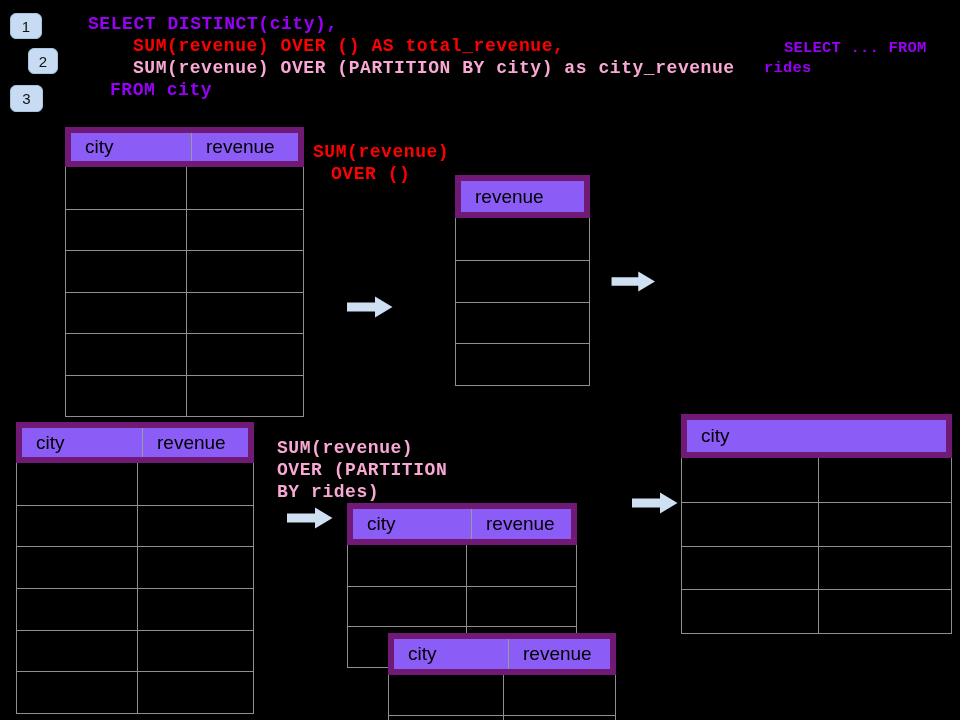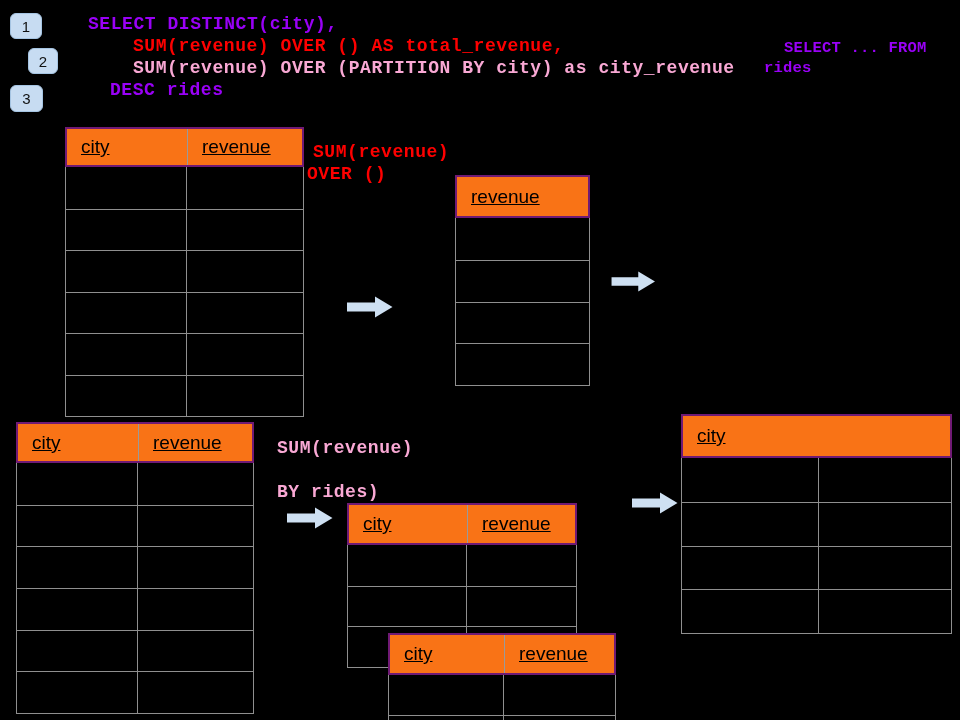--- a/index.html
+++ b/index.html
@@ -18,21 +18,21 @@
   .code-sm{font-size:15.5px;line-height:20px;letter-spacing:.2px;}
   
   .badge{
     position:absolute;background:#C7DCF2;border:1px solid #A5C4E2;border-radius:6px;
     display:flex;align-items:center;justify-content:center;
     color:#111;font-size:15px;font-family:"Liberation Sans",sans-serif;
   }
   
   .tbl{position:absolute;}
   .thead{
-    display:grid;background:#f97316;border:2px solid #701a75;box-sizing:border-box;text-decoration:underline;
+    display:grid;background:#8b5cf6;border:6px solid #701a75;box-sizing:border-box;
   }
   .th{
     display:flex;align-items:center;padding-left:14px;box-sizing:border-box;
     color:#000;font-size:19px;overflow:hidden;
   }
   .th + .th{border-left:1px solid #9a9a9a;}
   .tbody{border:1px solid #8F8F8F;border-top:none;box-sizing:border-box;}
   .trow{display:grid;box-sizing:border-box;background:#000;}
   .trow + .trow{border-top:1px solid #8F8F8F;}
   .td{box-sizing:border-box;}
@@ -75,21 +75,21 @@
 
 <div id="canvas">
 
   <div class="badge" style="left:10px;top:13px;width:30px;height:24px;">1</div>
   <div class="badge" style="left:28px;top:48px;width:28px;height:24px;">2</div>
   <div class="badge" style="left:10px;top:85px;width:31px;height:25px;">3</div>
 
   <div class="code red" style="left:133px;top:35px;">SUM(revenue) OVER () AS total_revenue,</div>
   <div class="code purple" style="left:88px;top:13px;">SELECT DISTINCT(city),</div>
   <div class="code green" style="left:133px;top:57px;">SUM(revenue) OVER (PARTITION BY city) as city_revenue</div>
-  <div class="code purple" style="left:110px;top:79px;">DESC rides</div>
+  <div class="code purple" style="left:110px;top:79px;">FROM city</div>
 
   <div class="code code-sm purple" style="left:784px;top:38px;">SELECT ... FROM</div>
   <div class="code code-sm purple" style="left:752px;top:58px;margin-left:12px;">rides</div>
 
   <div class="tbl t-source-top">
     <div class="thead">
       <div class="th">city</div>
       <div class="th">revenue</div>
     </div>
     <div class="tbody">
@@ -114,21 +114,21 @@
           <div class="td"></div>
         </div>
         <div class="trow">
           <div class="td"></div>
           <div class="td"></div>
         </div>
       </div>
   </div>
 
   <div class="code red" style="left:313px;top:141px;">SUM(revenue)</div>
-  <div class="code red" style="left:307px;top:163px;">OVER ()</div>
+  <div class="code red" style="left:331px;top:163px;">OVER ()</div>
 
   <svg class="arrow" style="left:347px;top:296px;" width="46" height="22" viewBox="0 0 46 22">
     <path d="M0,6.5 H28 V0.5 L45.5,11 L28,21.5 V15.5 H0 Z" fill="#CEE0F2"></path>
   </svg>
 
   <div class="tbl t-total">
     <div class="thead">
       <div class="th">revenue</div>
     </div>
     <div class="tbody">
@@ -178,20 +178,21 @@
           <div class="td"></div>
         </div>
         <div class="trow">
           <div class="td"></div>
           <div class="td"></div>
         </div>
       </div>
   </div>
 
   <div class="code green" style="left:277px;top:437px;">SUM(revenue)</div>
+  <div class="code green" style="left:277px;top:459px;">OVER (PARTITION</div>
   <div class="code green" style="left:277px;top:481px;">BY rides)</div>
 
   <svg class="arrow" style="left:287px;top:507px;" width="46" height="22" viewBox="0 0 46 22">
     <path d="M0,6.5 H28 V0.5 L45.5,11 L28,21.5 V15.5 H0 Z" fill="#CEE0F2"></path>
   </svg>
 
   <div class="tbl t-mid">
     <div class="thead">
       <div class="th">city</div>
       <div class="th">revenue</div>

